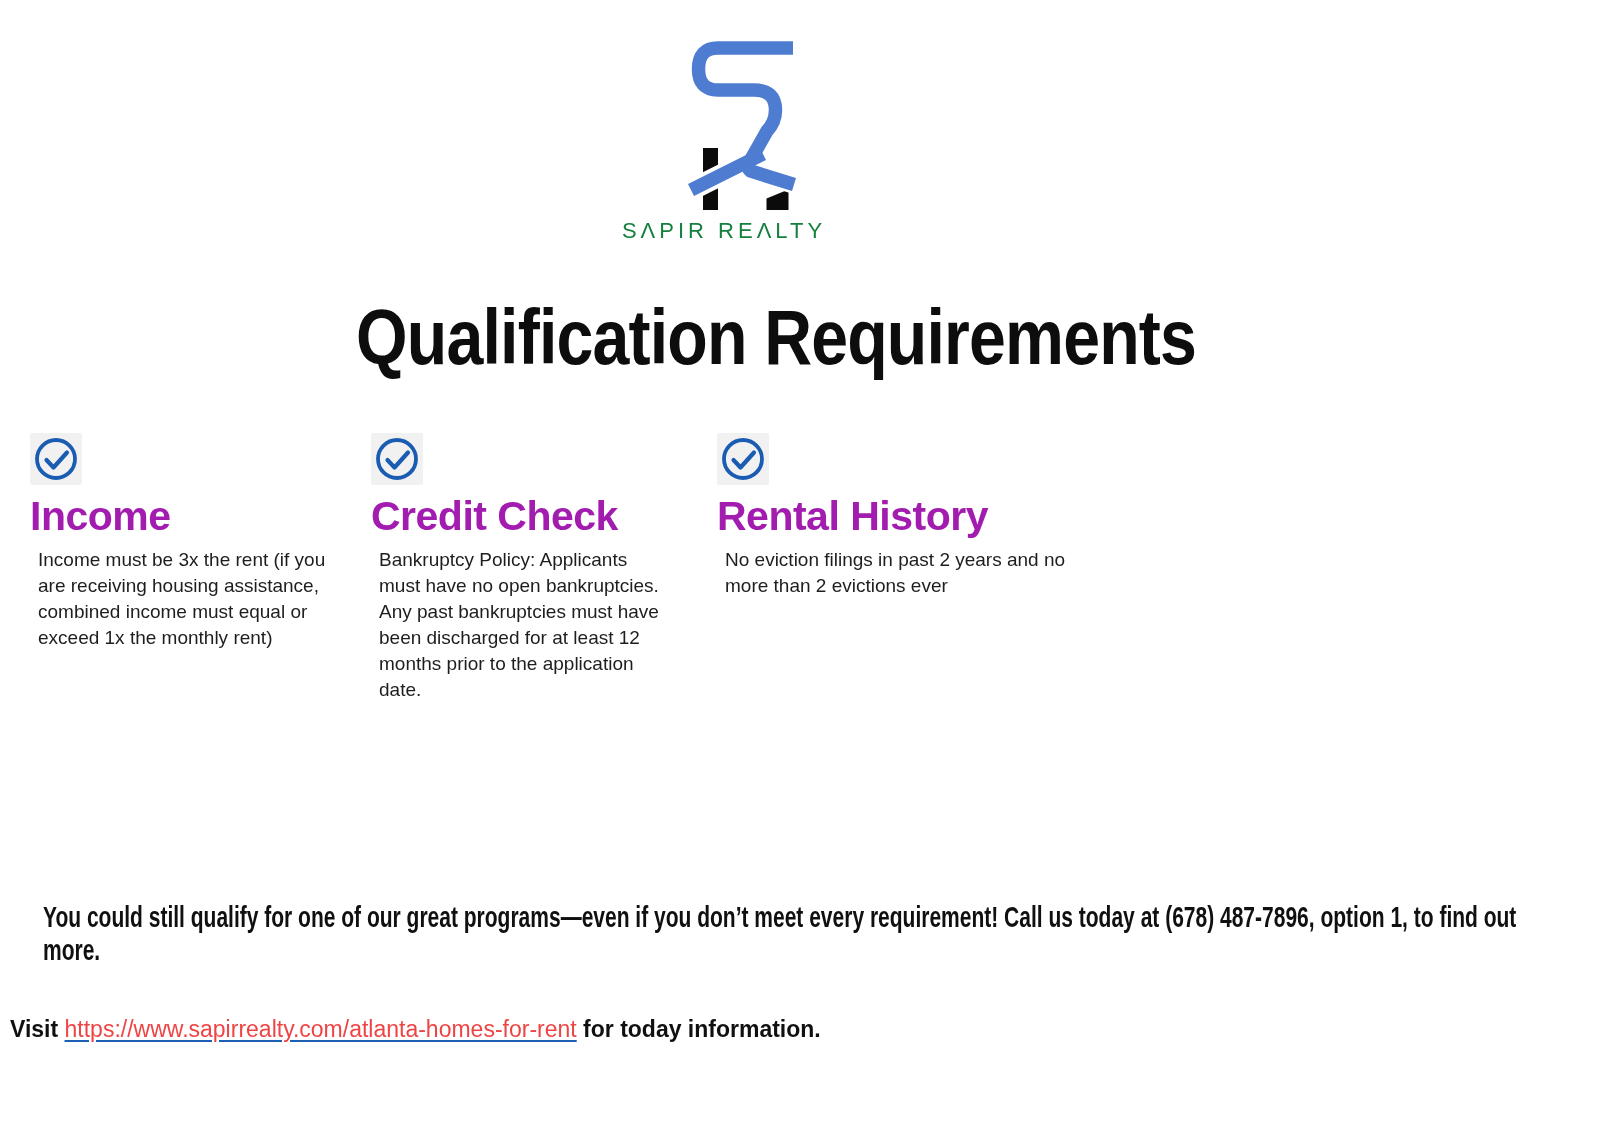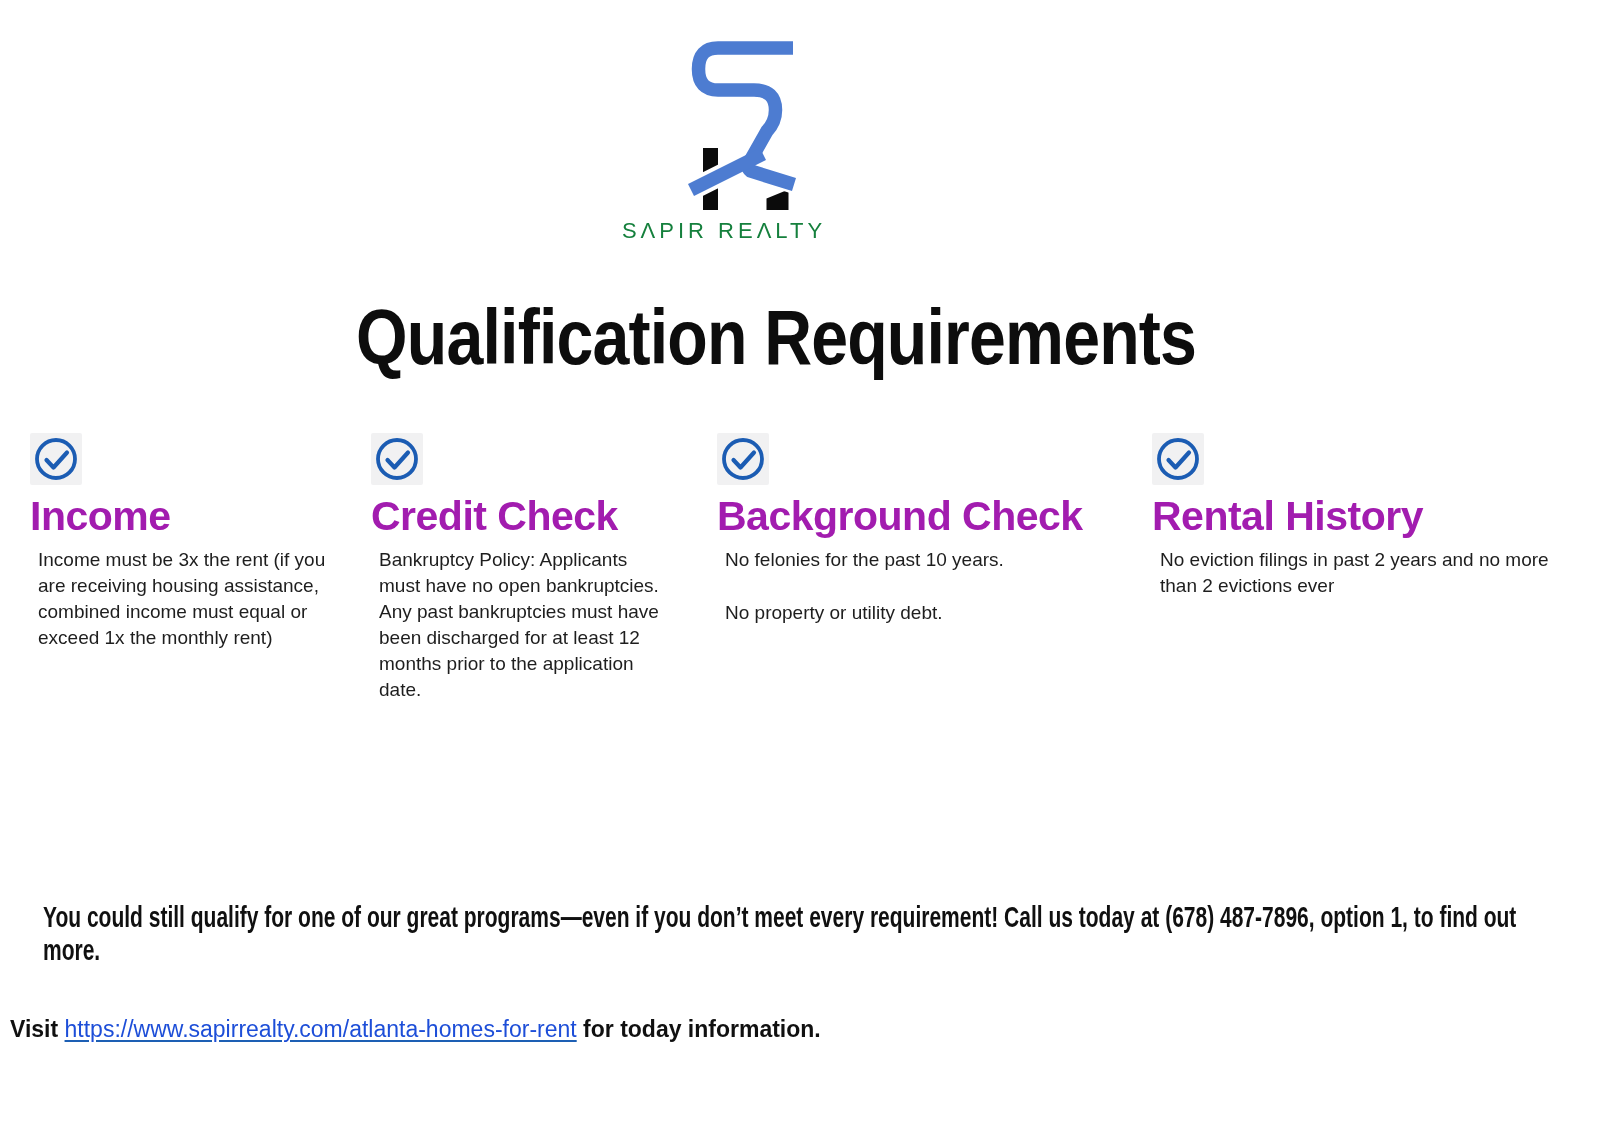--- a/index.html
+++ b/index.html
@@ -40,21 +40,21 @@
   .promo{
     position:absolute;left:43px;top:900px;width:2110px;
     font-size:30px;line-height:33px;font-weight:700;color:#101010;
     transform:scaleX(0.70);transform-origin:0 0;
   }
   .visit{
     position:absolute;left:10px;top:1015px;font-size:23px;line-height:28px;color:#101010;
   }
   .visit .bold{font-weight:700;}
   .visit a{
-    font-weight:400;color:#1d4ed8;text-decoration:underline;
+    font-weight:400;color:#ef4444;text-decoration:underline;
     text-decoration-color:#1d5fb4;text-underline-offset:3px;
   }
 </style>
 </head>
 <body>
 
 <div class="page">
 
   <svg class="logo-mark" viewBox="0 0 140 180" aria-hidden="true">
 
@@ -89,30 +89,20 @@
     <div class="col">
       <svg class="check-icon" viewBox="0 0 52 52" aria-hidden="true">
         <rect x="0" y="0" width="52" height="52" rx="2" fill="#f1f1f2"></rect>
         <circle cx="26" cy="26" r="19" fill="none" stroke="#1b5cb3" stroke-width="3.8"></circle>
         <path d="M16.5 27 L23.5 34.5 L37 19.5" fill="none" stroke="#1b5cb3" stroke-width="4.2" stroke-linecap="round" stroke-linejoin="round"></path>
       </svg>
       <h2>Credit Check</h2>
       <p>Bankruptcy Policy: Applicants must have no open bankruptcies. Any past bankruptcies must have been discharged for at least 12 months prior to the application date.</p>
     </div>
 
-    <div class="col">
-      <svg class="check-icon" viewBox="0 0 52 52" aria-hidden="true">
-        <rect x="0" y="0" width="52" height="52" rx="2" fill="#f1f1f2"></rect>
-        <circle cx="26" cy="26" r="19" fill="none" stroke="#1b5cb3" stroke-width="3.8"></circle>
-        <path d="M16.5 27 L23.5 34.5 L37 19.5" fill="none" stroke="#1b5cb3" stroke-width="4.2" stroke-linecap="round" stroke-linejoin="round"></path>
-      </svg>
-      <h2>Background Check</h2>
-      <p>No felonies for the past 10 years.</p>
-      <p>No property or utility debt.</p>
-    </div>
 
     <div class="col">
       <svg class="check-icon" viewBox="0 0 52 52" aria-hidden="true">
         <rect x="0" y="0" width="52" height="52" rx="2" fill="#f1f1f2"></rect>
         <circle cx="26" cy="26" r="19" fill="none" stroke="#1b5cb3" stroke-width="3.8"></circle>
         <path d="M16.5 27 L23.5 34.5 L37 19.5" fill="none" stroke="#1b5cb3" stroke-width="4.2" stroke-linecap="round" stroke-linejoin="round"></path>
       </svg>
       <h2>Rental History</h2>
       <p>No eviction filings in past 2 years and no more than 2 evictions ever</p>
     </div>

